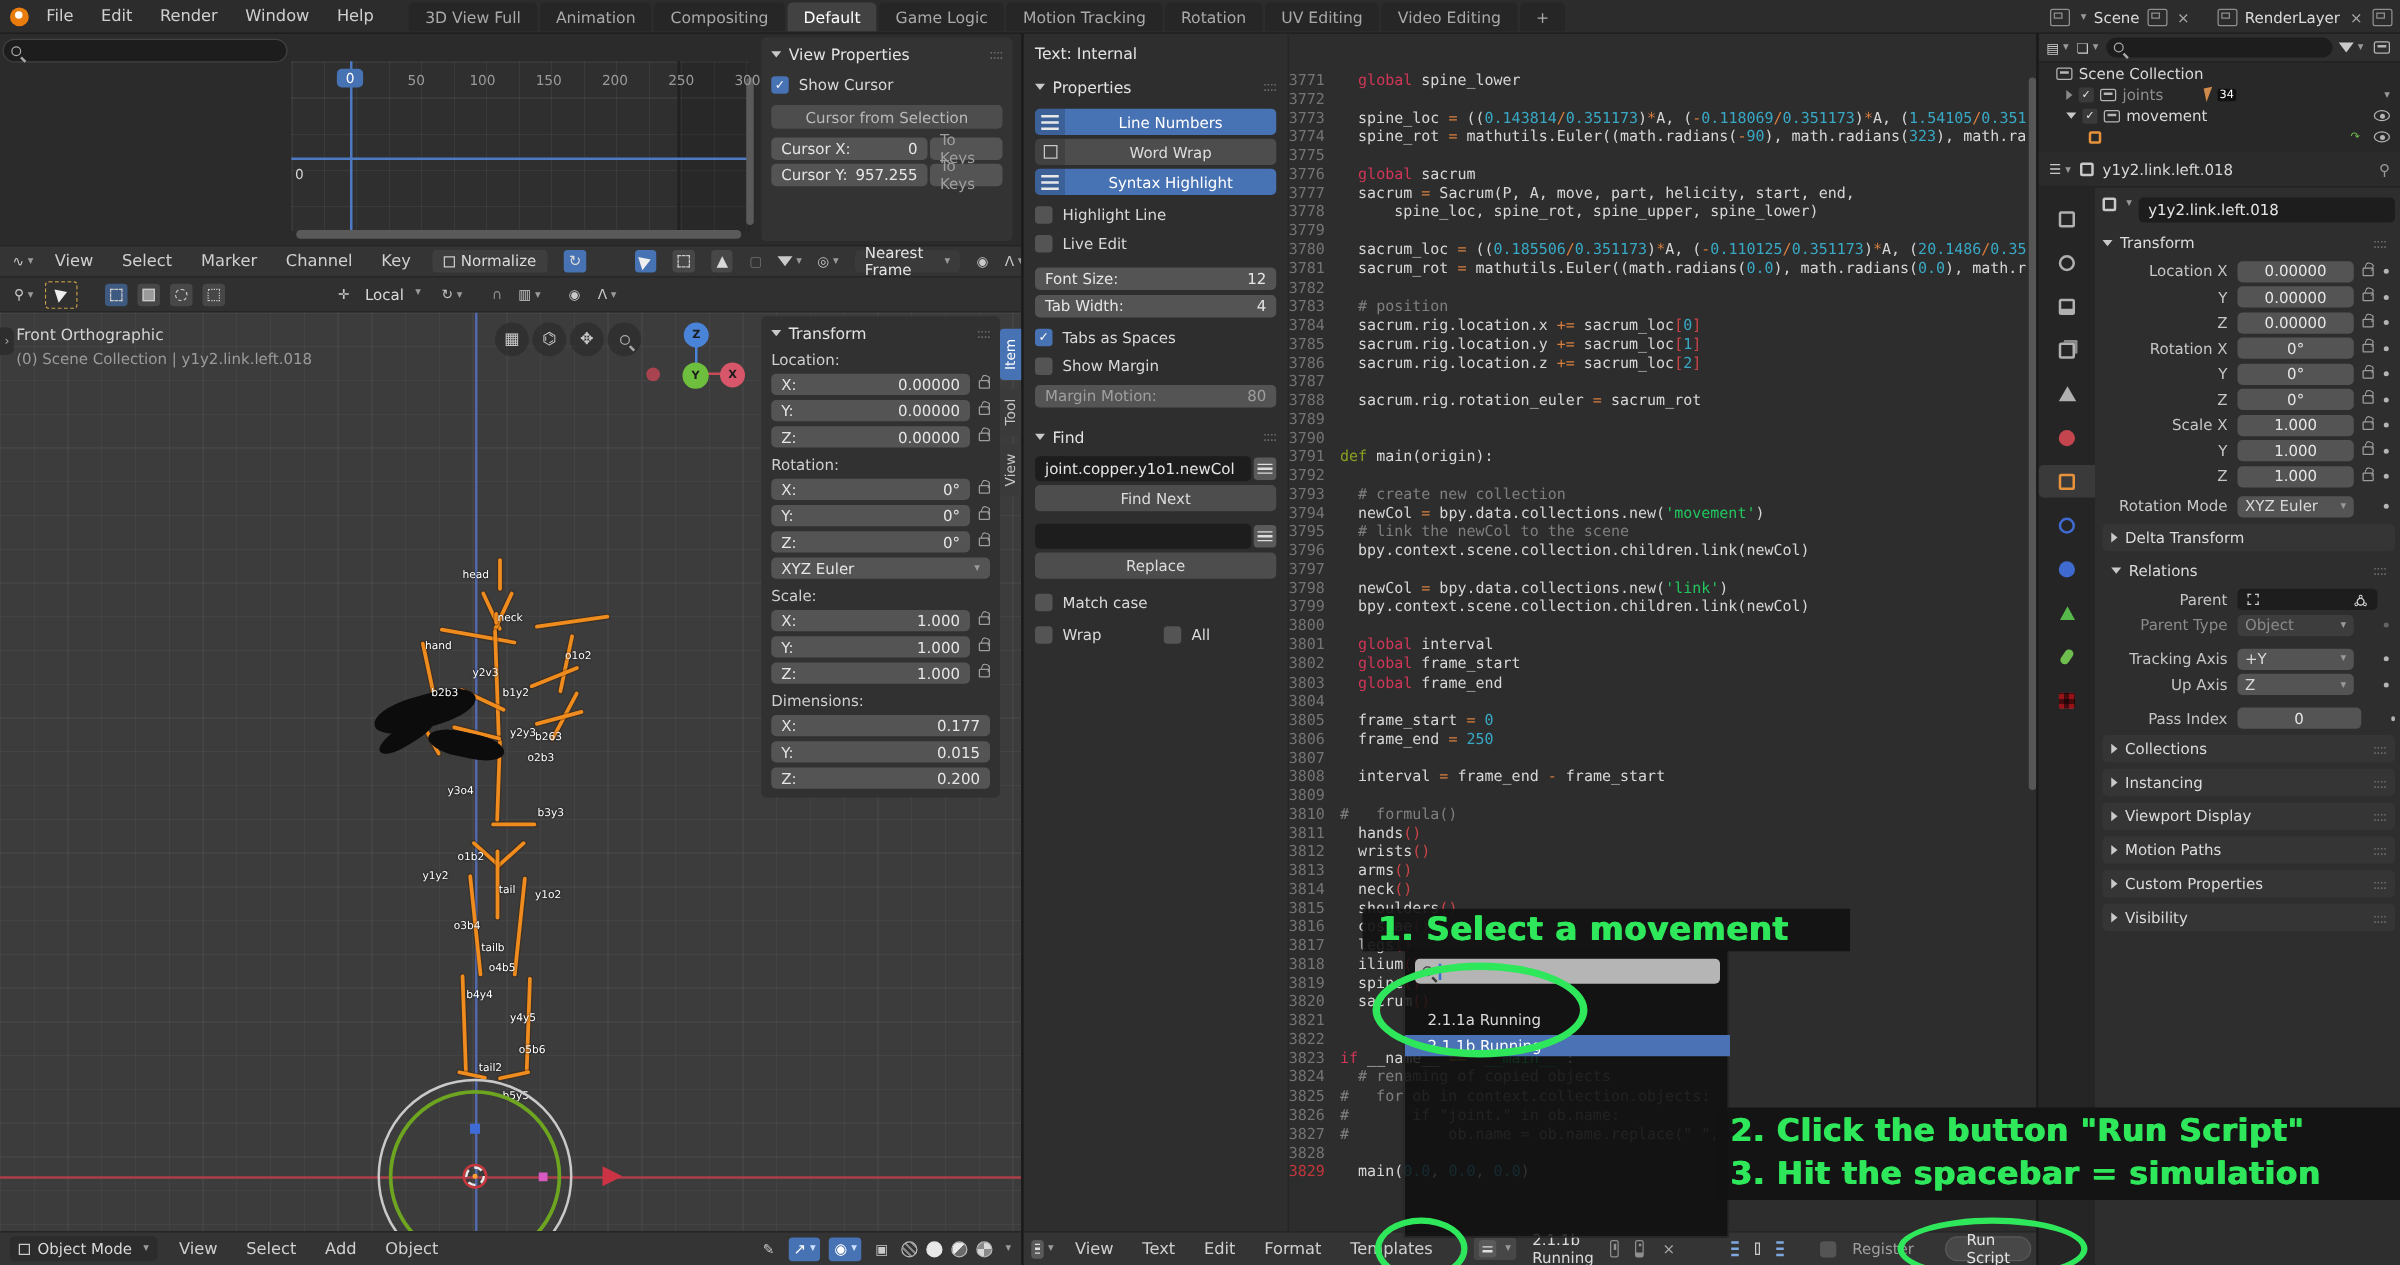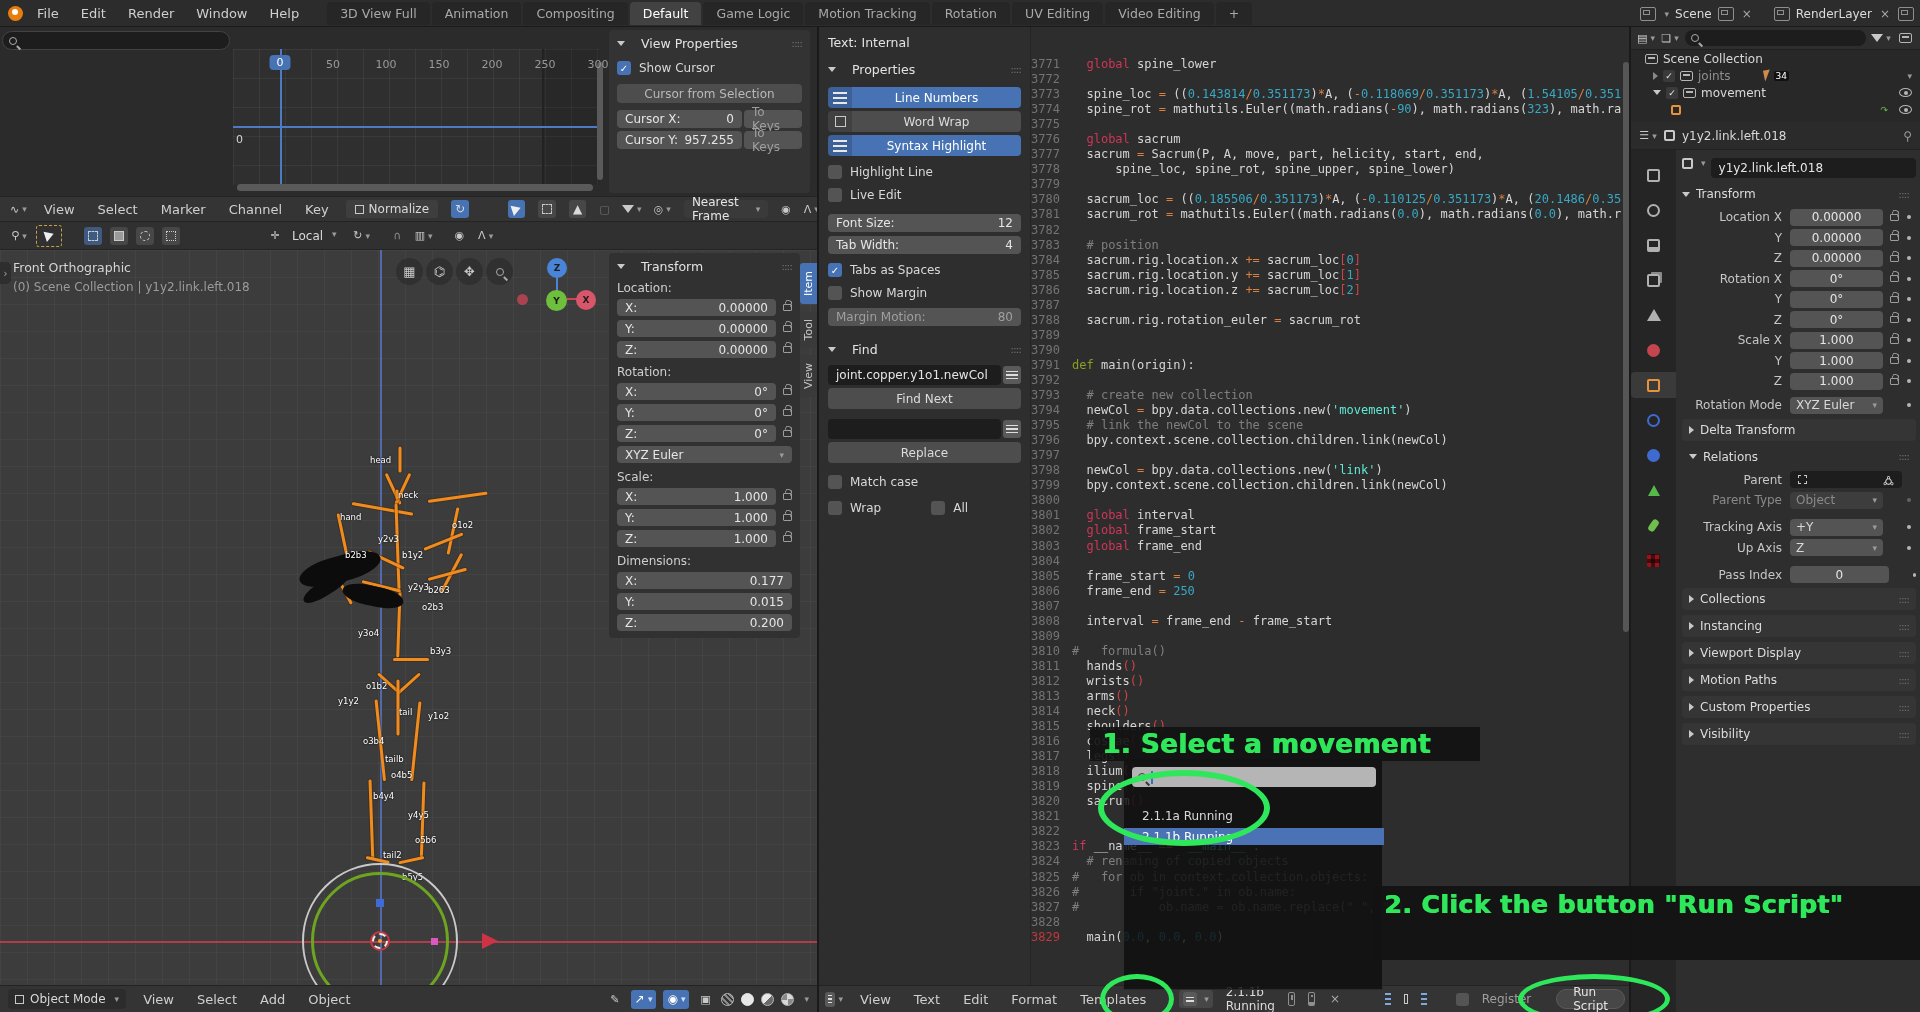--- a/index.html
+++ b/index.html
@@ -31,21 +31,21 @@
 #rulerbg{position:absolute;left:233px;top:0;width:367px;height:22px;background:#2b2b2b}
 .rnum{position:absolute;top:4px;color:#9a9a9a;font-size:11px;transform:translateX(-50%)}
 .rnum.cur{background:#4772b3;color:#fff;border-radius:4px;padding:1px 7px;top:1px}
 #gvline{position:absolute;left:280px;top:22px;width:2px;height:136px;background:#4d7ac2}
 #ghline{position:absolute;left:233px;top:99px;width:367px;height:2px;background:#4d7ac2}
 #gend{position:absolute;left:542px;top:22px;width:58px;height:136px;background:rgba(0,0,0,.14);border-left:2px solid #222}
 #gy0{position:absolute;left:236px;top:106px;color:#d5d5d5;font-size:11px}
 .sbar{position:absolute;background:#5a5a5a;border-radius:4px}
 
 #vprops{position:absolute;left:609px;top:3px;width:201px;height:163px;background:rgba(52,52,52,.97);border-radius:4px;padding:6px 8px}
-.ph{display:flex;align-items:center;gap:16px;color:#e3e3e3;font-size:12.5px}
+.ph{display:flex;align-items:center;gap:6px;color:#e3e3e3;font-size:12.5px}
 .ph .grip{margin-left:auto}
 .tri-d{width:0;height:0;border-left:4px solid transparent;border-right:4px solid transparent;border-top:5px solid #c9c9c9}
 .tri-r{width:0;height:0;border-top:4px solid transparent;border-bottom:4px solid transparent;border-left:5px solid #c9c9c9}
 .chk{width:14px;height:14px;border-radius:3px;background:#545454;flex:none}
 .chk.on{background:#4772b3;color:#fff;font-size:10px;display:flex;align-items:center;justify-content:center}
 .fld{background:#545454;border-radius:4px;height:18px;display:flex;align-items:center;padding:0 8px;color:#e5e5e5}
 .fld.dim{color:#9f9f9f}
 .fld.darkf{background:#1d1d1d}
 .btng{background:#4d4d4d;border-radius:4px;height:19px;display:flex;align-items:center;justify-content:center;color:#b9b9b9}
 
@@ -103,21 +103,21 @@
 .lnico{width:14px;height:12px;display:flex;flex-direction:column;justify-content:space-between}
 .lnico i{display:block;height:2px;background:#e8e8e8}
 .findfld{display:flex;align-items:center;margin-top:8px}
 .noteico{width:18px;height:18px;background:#5a5a5a;border-radius:3px;margin-left:2px;display:flex;flex-direction:column;justify-content:center;gap:2px;padding:0 3px}
 .noteico i{display:block;height:1.5px;background:#ddd}
 
 #codelines{position:absolute;left:212px;top:30px;width:600px;height:928px;overflow:hidden;font-family:"DejaVu Sans Mono","Liberation Mono",monospace;font-size:12px;line-height:15.05px;white-space:pre}
 .cl{height:15.05px}
 .ln{display:inline-block;width:41px;color:#747474}
 .lnred{color:#c3373c}
-.ct{color:#d6d6d6}.ck{color:#cf3657}.cn{color:#38a8c4}.cs{color:#5eead4}.co{color:#d97f3f}.cc{color:#7f7f7f}.cr{color:#cc4448}.cd{color:#88a121}
+.ct{color:#d6d6d6}.ck{color:#cf3657}.cn{color:#38a8c4}.cs{color:#22c55e}.co{color:#d97f3f}.cc{color:#7f7f7f}.cr{color:#cc4448}.cd{color:#88a121}
 #codescroll{position:absolute;left:804px;top:35px;width:6px;height:570px;background:#565656;border-radius:3px}
 
 #tehdr{position:absolute;left:0;top:958px;width:812px;height:27px;background:#343434;display:flex;align-items:center;gap:13px;padding:0 6px;border-top:1px solid #232323}
 .runbtn{background:#474747;border:1px solid #5a5a5a;border-radius:12px;height:20px;padding:0 16px;display:flex;align-items:center;color:#e3e3e3}
 
 #popup{position:absolute;left:1123px;top:758px;width:260px;height:232px;background:rgba(14,14,14,.82);border:1px solid #2c2c2c;z-index:30}
 #psearch{position:absolute;left:8px;top:8px;width:244px;height:20px;background:#b5b5b5;border-radius:4px;display:flex;align-items:center;padding:0 6px}
 #psearch .mag{border-color:#3a3a3a}
 #psearch .mag::after{background:#3a3a3a}
 .caret{width:2px;height:13px;background:#3a6fd0;margin-left:5px}
@@ -691,20 +691,21 @@
     <div id="pitems">
       <div class="pitem">2.1.1a Running</div>
       <div class="pitem selected">2.1.1b Running</div>
     </div>
   </div>
   <div class="annobg" style="left:1090px;top:727px;width:390px;height:34px"></div>
   <div class="anno" style="left:1102px;top:729px;font-size:26px">1. Select a movement</div>
   <div class="gell" style="left:1098px;top:770px;width:172px;height:76px;border-width:6px"></div>
   <div class="annobg" style="left:1372px;top:886px;width:548px;height:74px"></div>
   <div class="anno" style="left:1384px;top:890px;font-size:25px">2. Click the button "Run Script"</div>
+  <div class="anno" style="left:1384px;top:924px;font-size:25px">3. Hit the spacebar = simulation</div>
   <div class="gell" style="left:1100px;top:974px;width:74px;height:50px"></div>
   <div class="gell" style="left:1518px;top:974px;width:152px;height:50px"></div>
 
   <div id="outl">
     <div id="outlhdr">
       <span class="hico">▤<span class="dda">▾</span></span>
       <span class="hico">❏<span class="dda">▾</span></span>
       <span id="osearch">
           <span class="mag"></span>
         </span>

